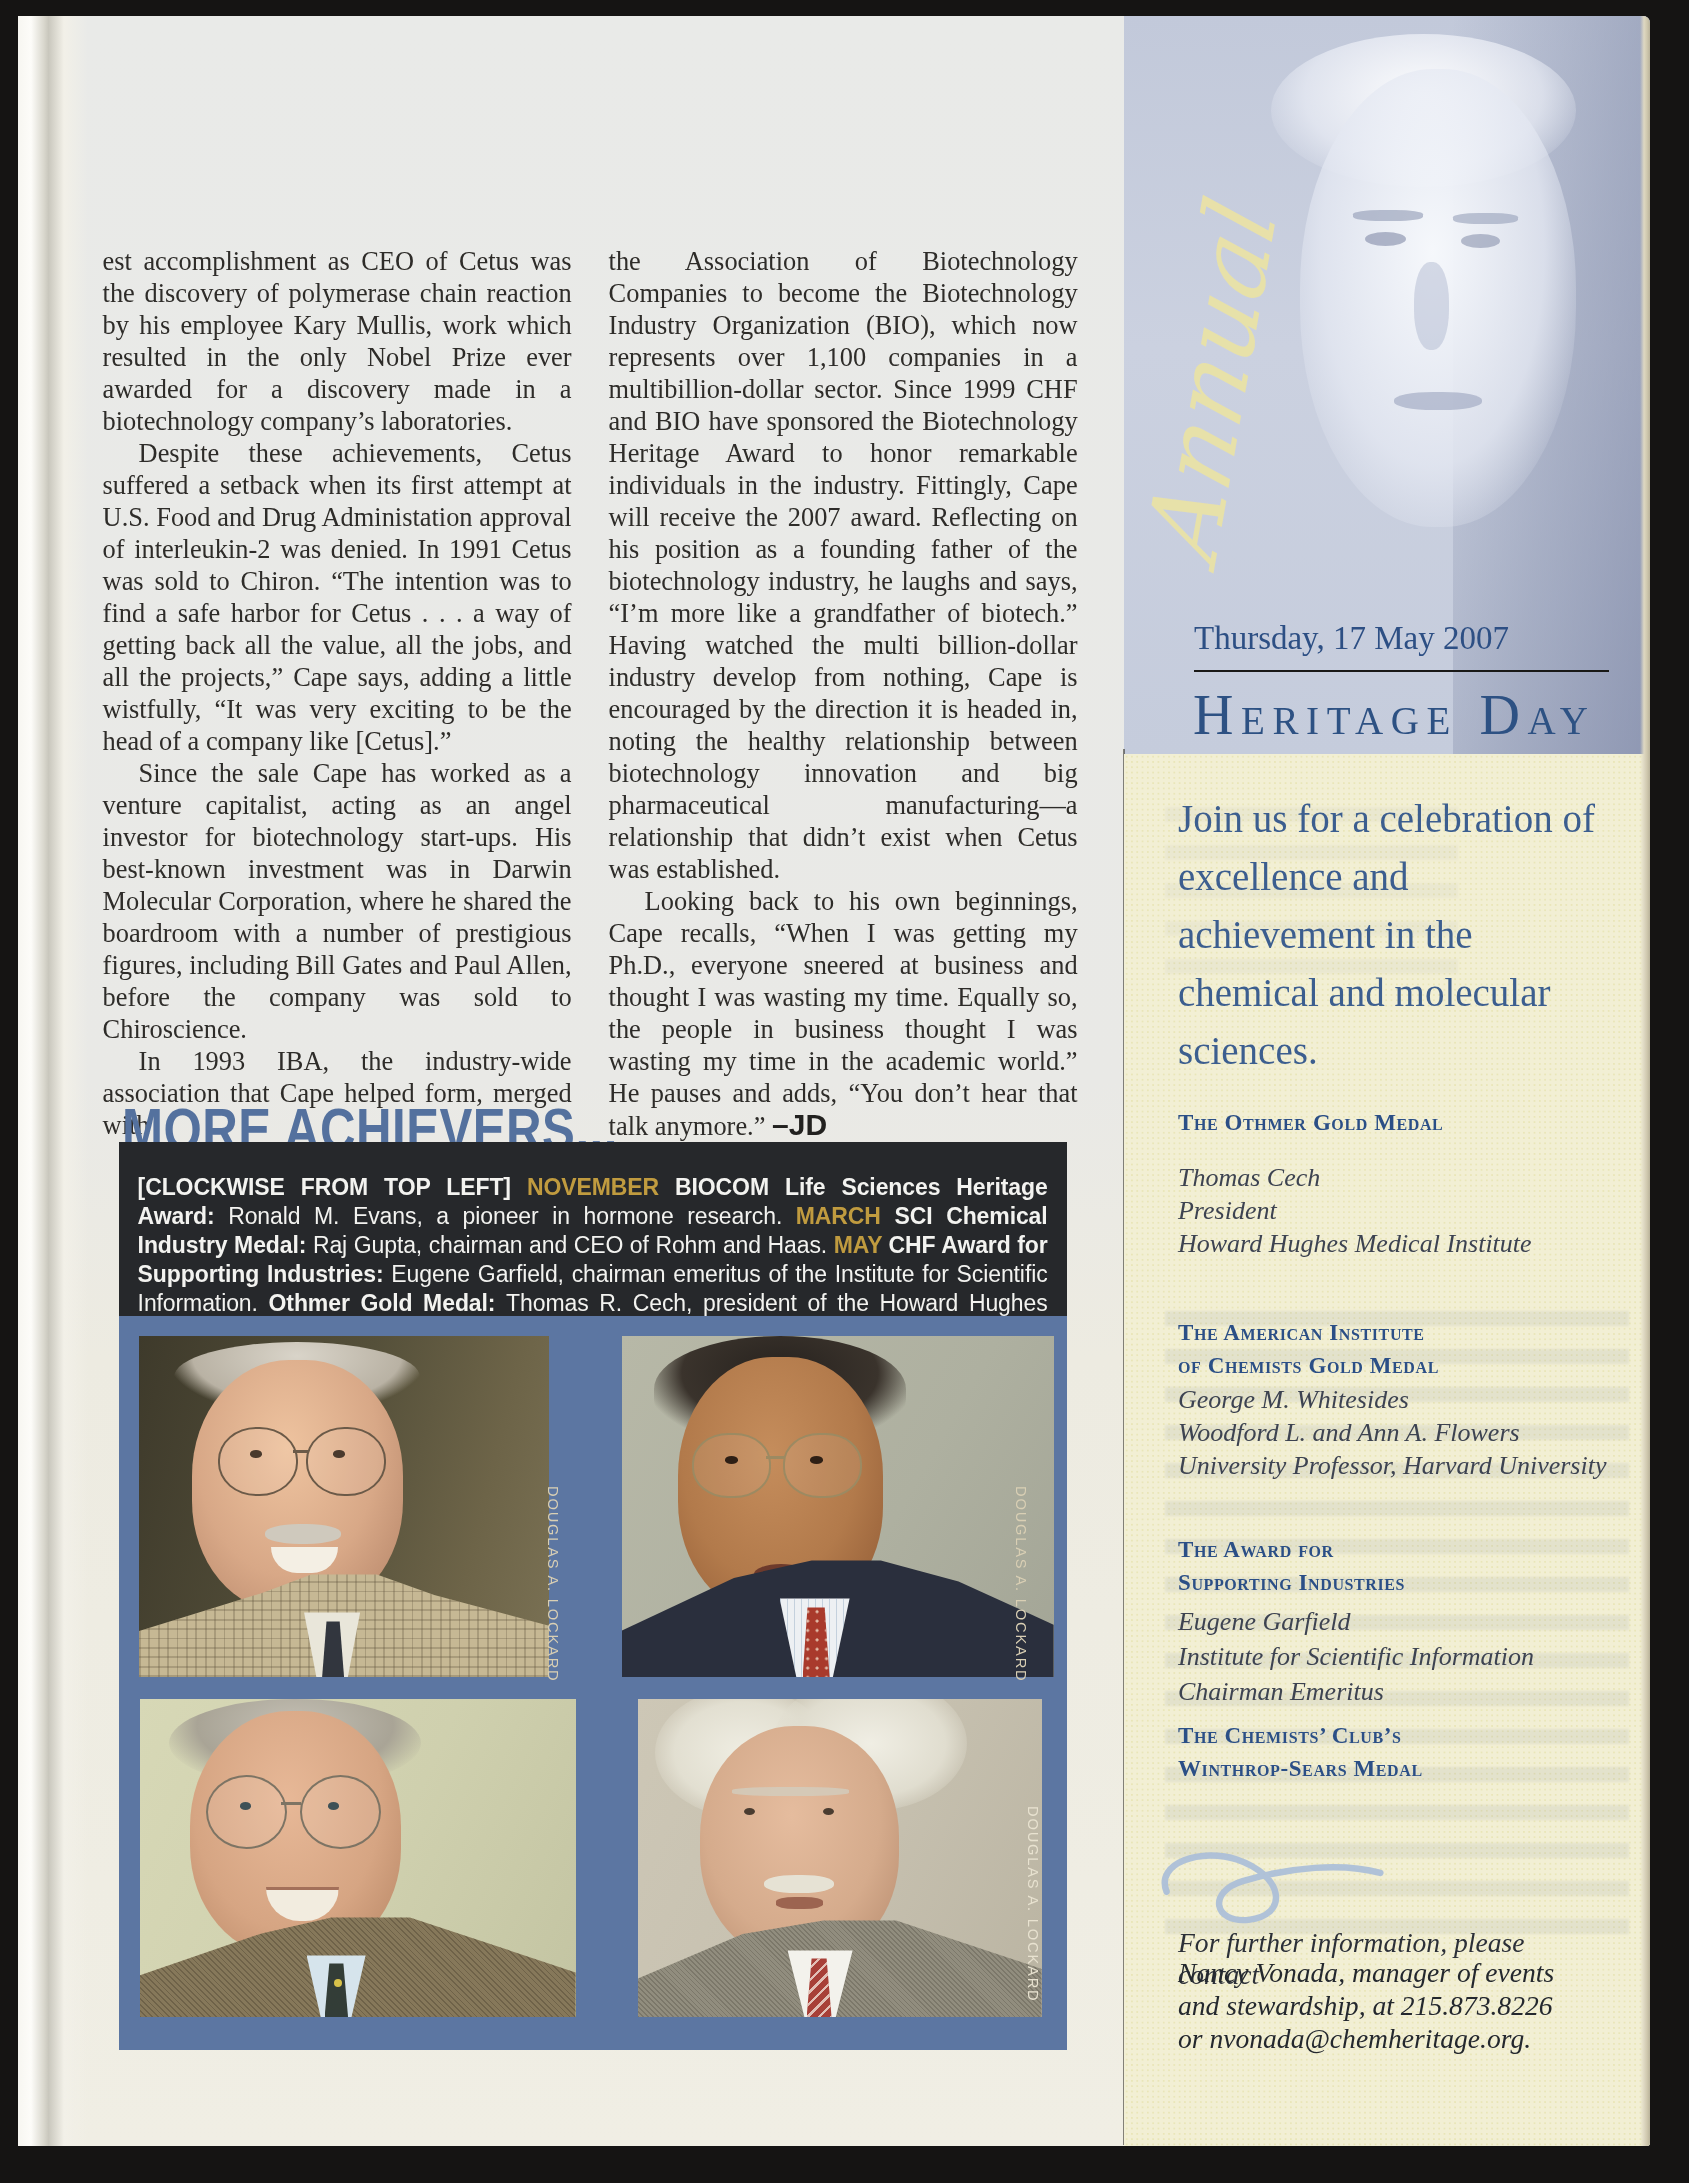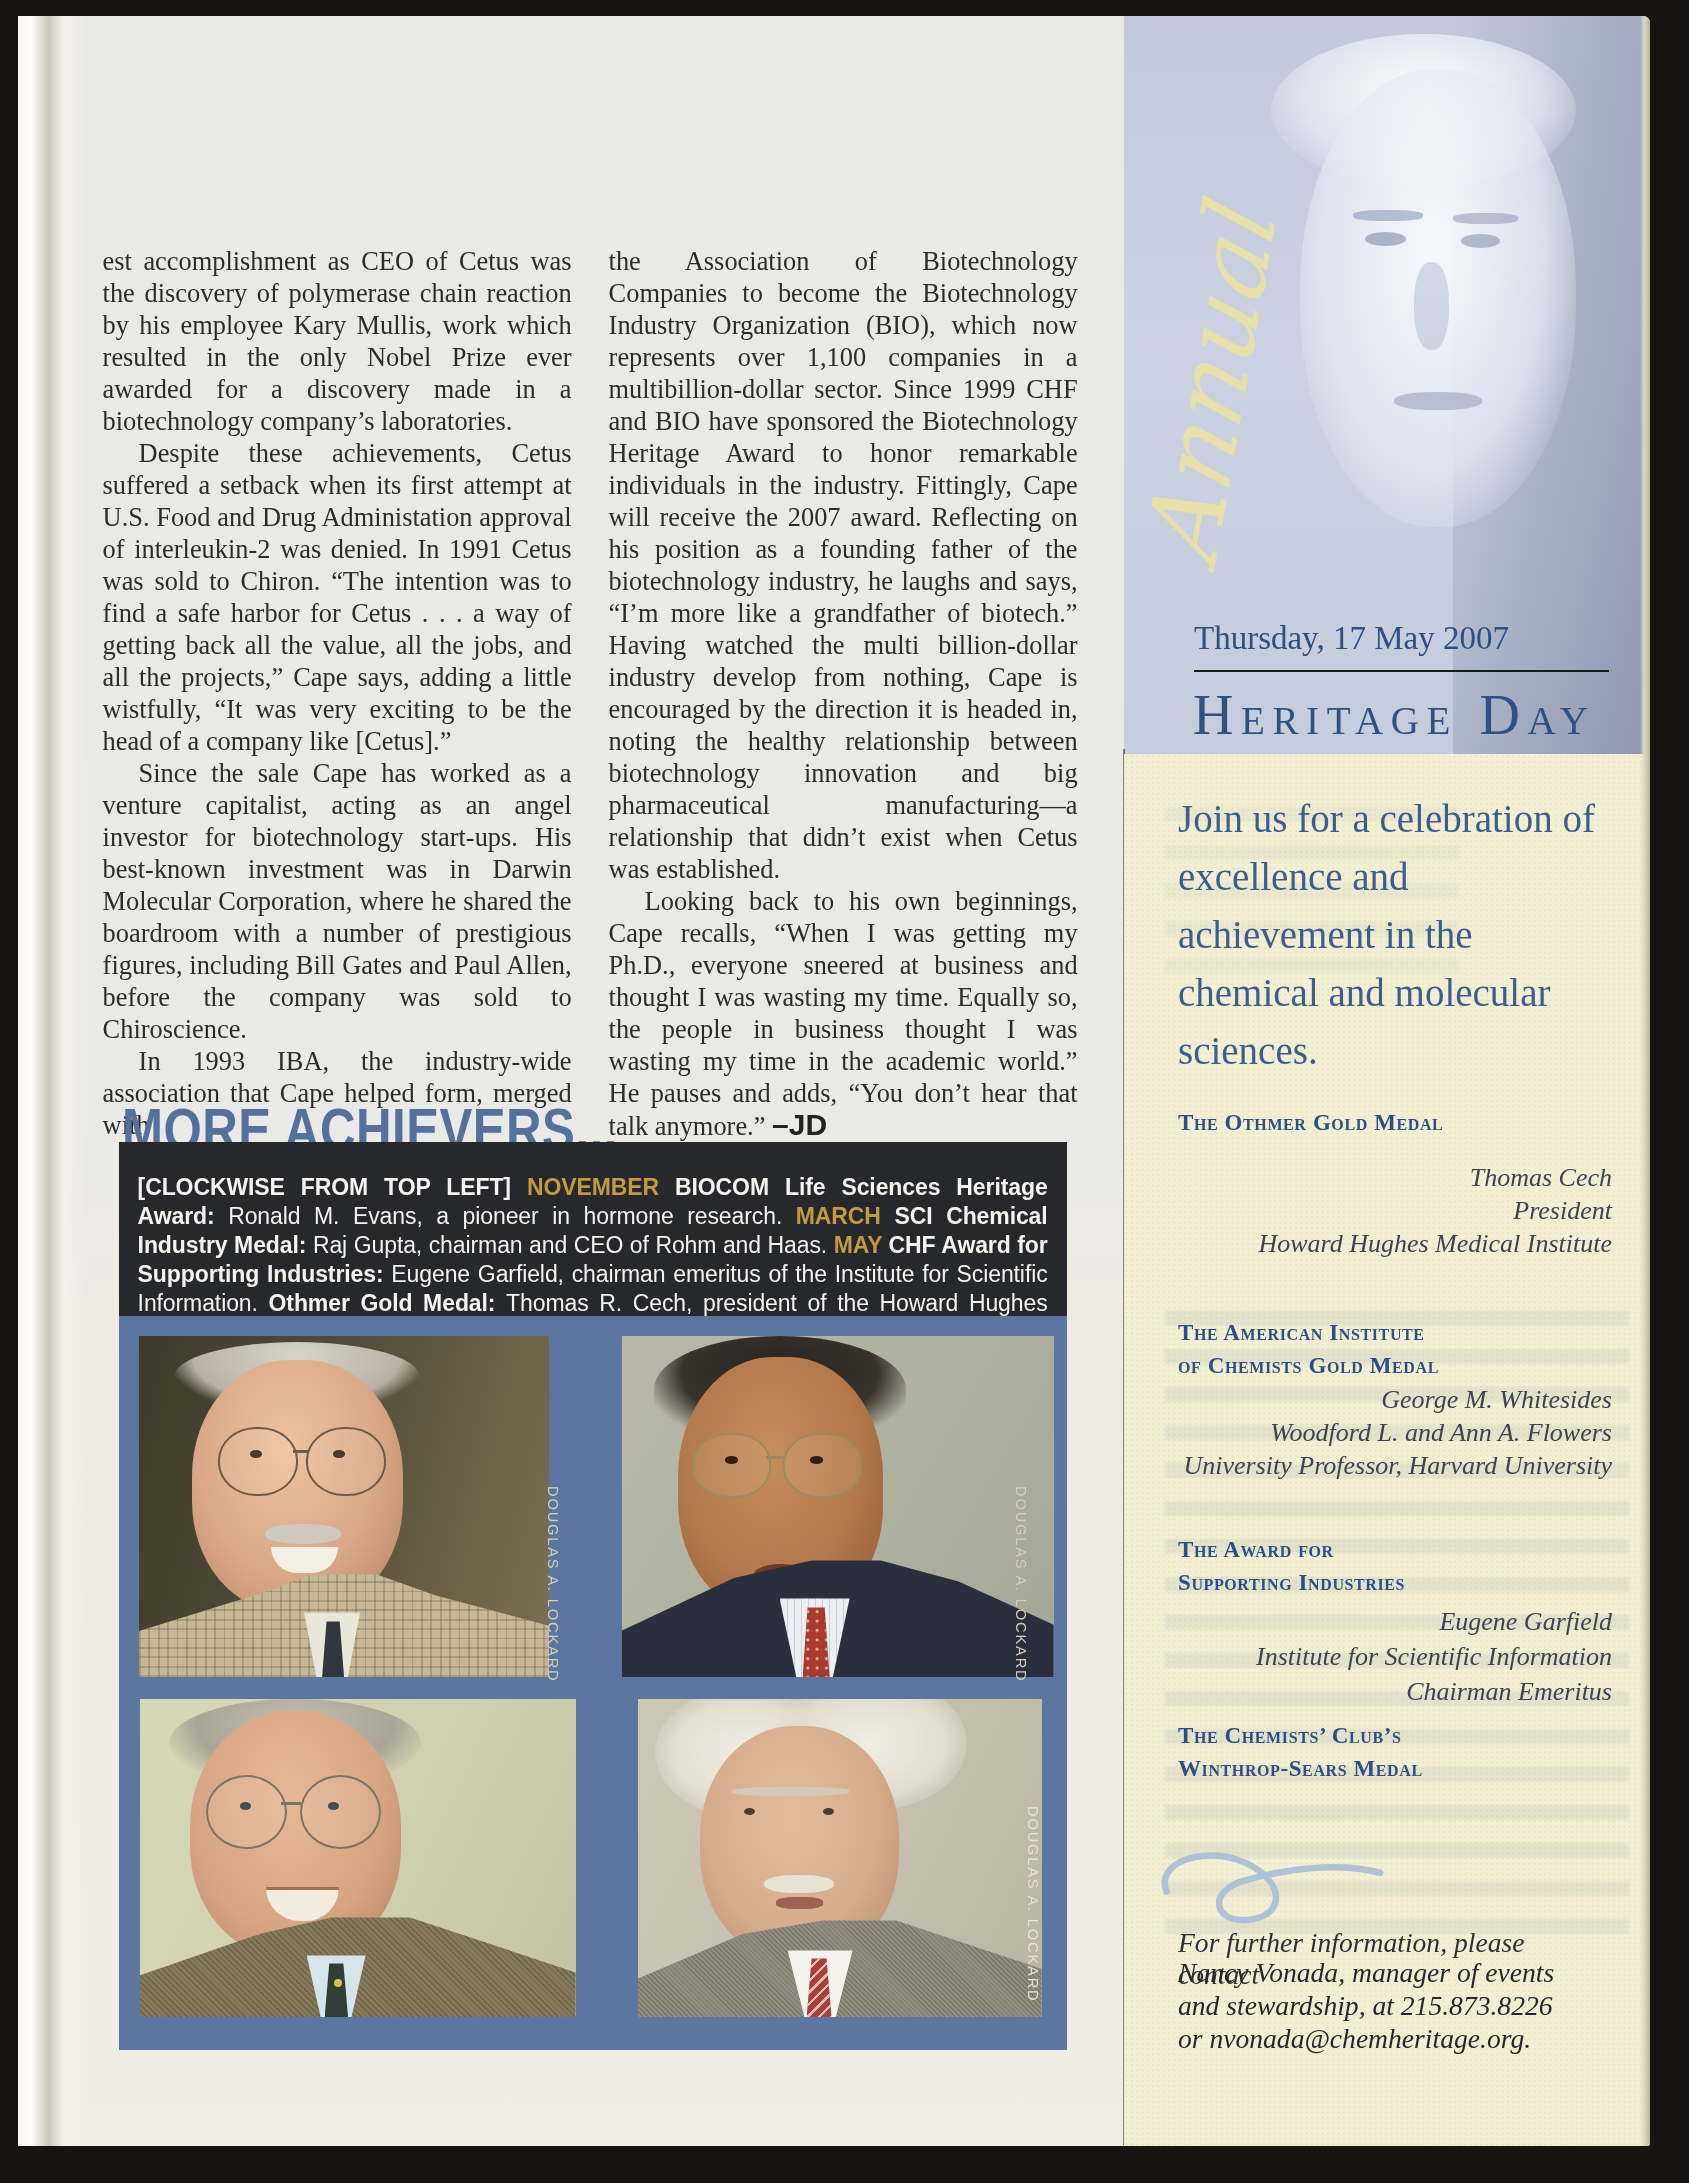--- a/index.html
+++ b/index.html
@@ -149,21 +149,21 @@
   #sb-title{position:absolute;left:69px;top:667px;font-variant:small-caps;font-size:56px;letter-spacing:7.6px;color:#2d5183;}
 
   #sb-body{position:absolute;left:16.4px;top:738px;width:529px;height:1756px;background:#f2efd4;overflow:hidden;}
   #sb-body .dots{position:absolute;inset:0;background-image:radial-gradient(rgba(214,208,120,.30) 0.7px,transparent 0.9px);background-size:5.3px 5.3px;}
   .ghost{position:absolute;opacity:.10;filter:blur(1.2px);
         background-image:repeating-linear-gradient(180deg,#6d7890 0 15.3px,transparent 15.3px 38px);}
   #ghost1{left:41px;top:557px;width:464px;height:634px;}
   #ghost2{left:41px;top:53px;width:293px;height:176px;opacity:.05;}
   #sb-intro{position:absolute;left:54px;top:36px;width:419px;font-size:39px;line-height:58px;color:#3c5e8f;}
   .aw-title{position:absolute;left:54px;width:434px;font-variant:small-caps;font-weight:bold;font-size:23px;line-height:33px;color:#2b4f86;letter-spacing:0.6px;}
-  .aw-lines{position:absolute;left:54px;width:434px;font-style:italic;font-size:26px;line-height:33px;color:#3d4351;text-align:right;}
+  .aw-lines{position:absolute;left:54px;width:434px;font-style:italic;font-size:26px;line-height:33px;color:#3d4351;}
   #aw1-t{top:352px;} #aw1-l{top:407px;line-height:33px;}
   #aw2-t{top:562px;} #aw2-l{top:629px;}
   #aw3-t{top:779px;}#aw3-l{top:850px;line-height:35px;}
   #aw4-t{top:944px;margin-top:21px;}
   #swirl{position:absolute;left:25px;top:1073px;}
   #sb-contact-intro{position:absolute;left:54px;top:1173px;width:434px;font-style:italic;font-size:27.6px;color:#2c3038;}
   #sb-contact{position:absolute;left:54px;top:1202px;width:434px;font-style:italic;font-size:27.6px;line-height:33px;color:#24282e;}
 </style>
 </head>
 <body>

